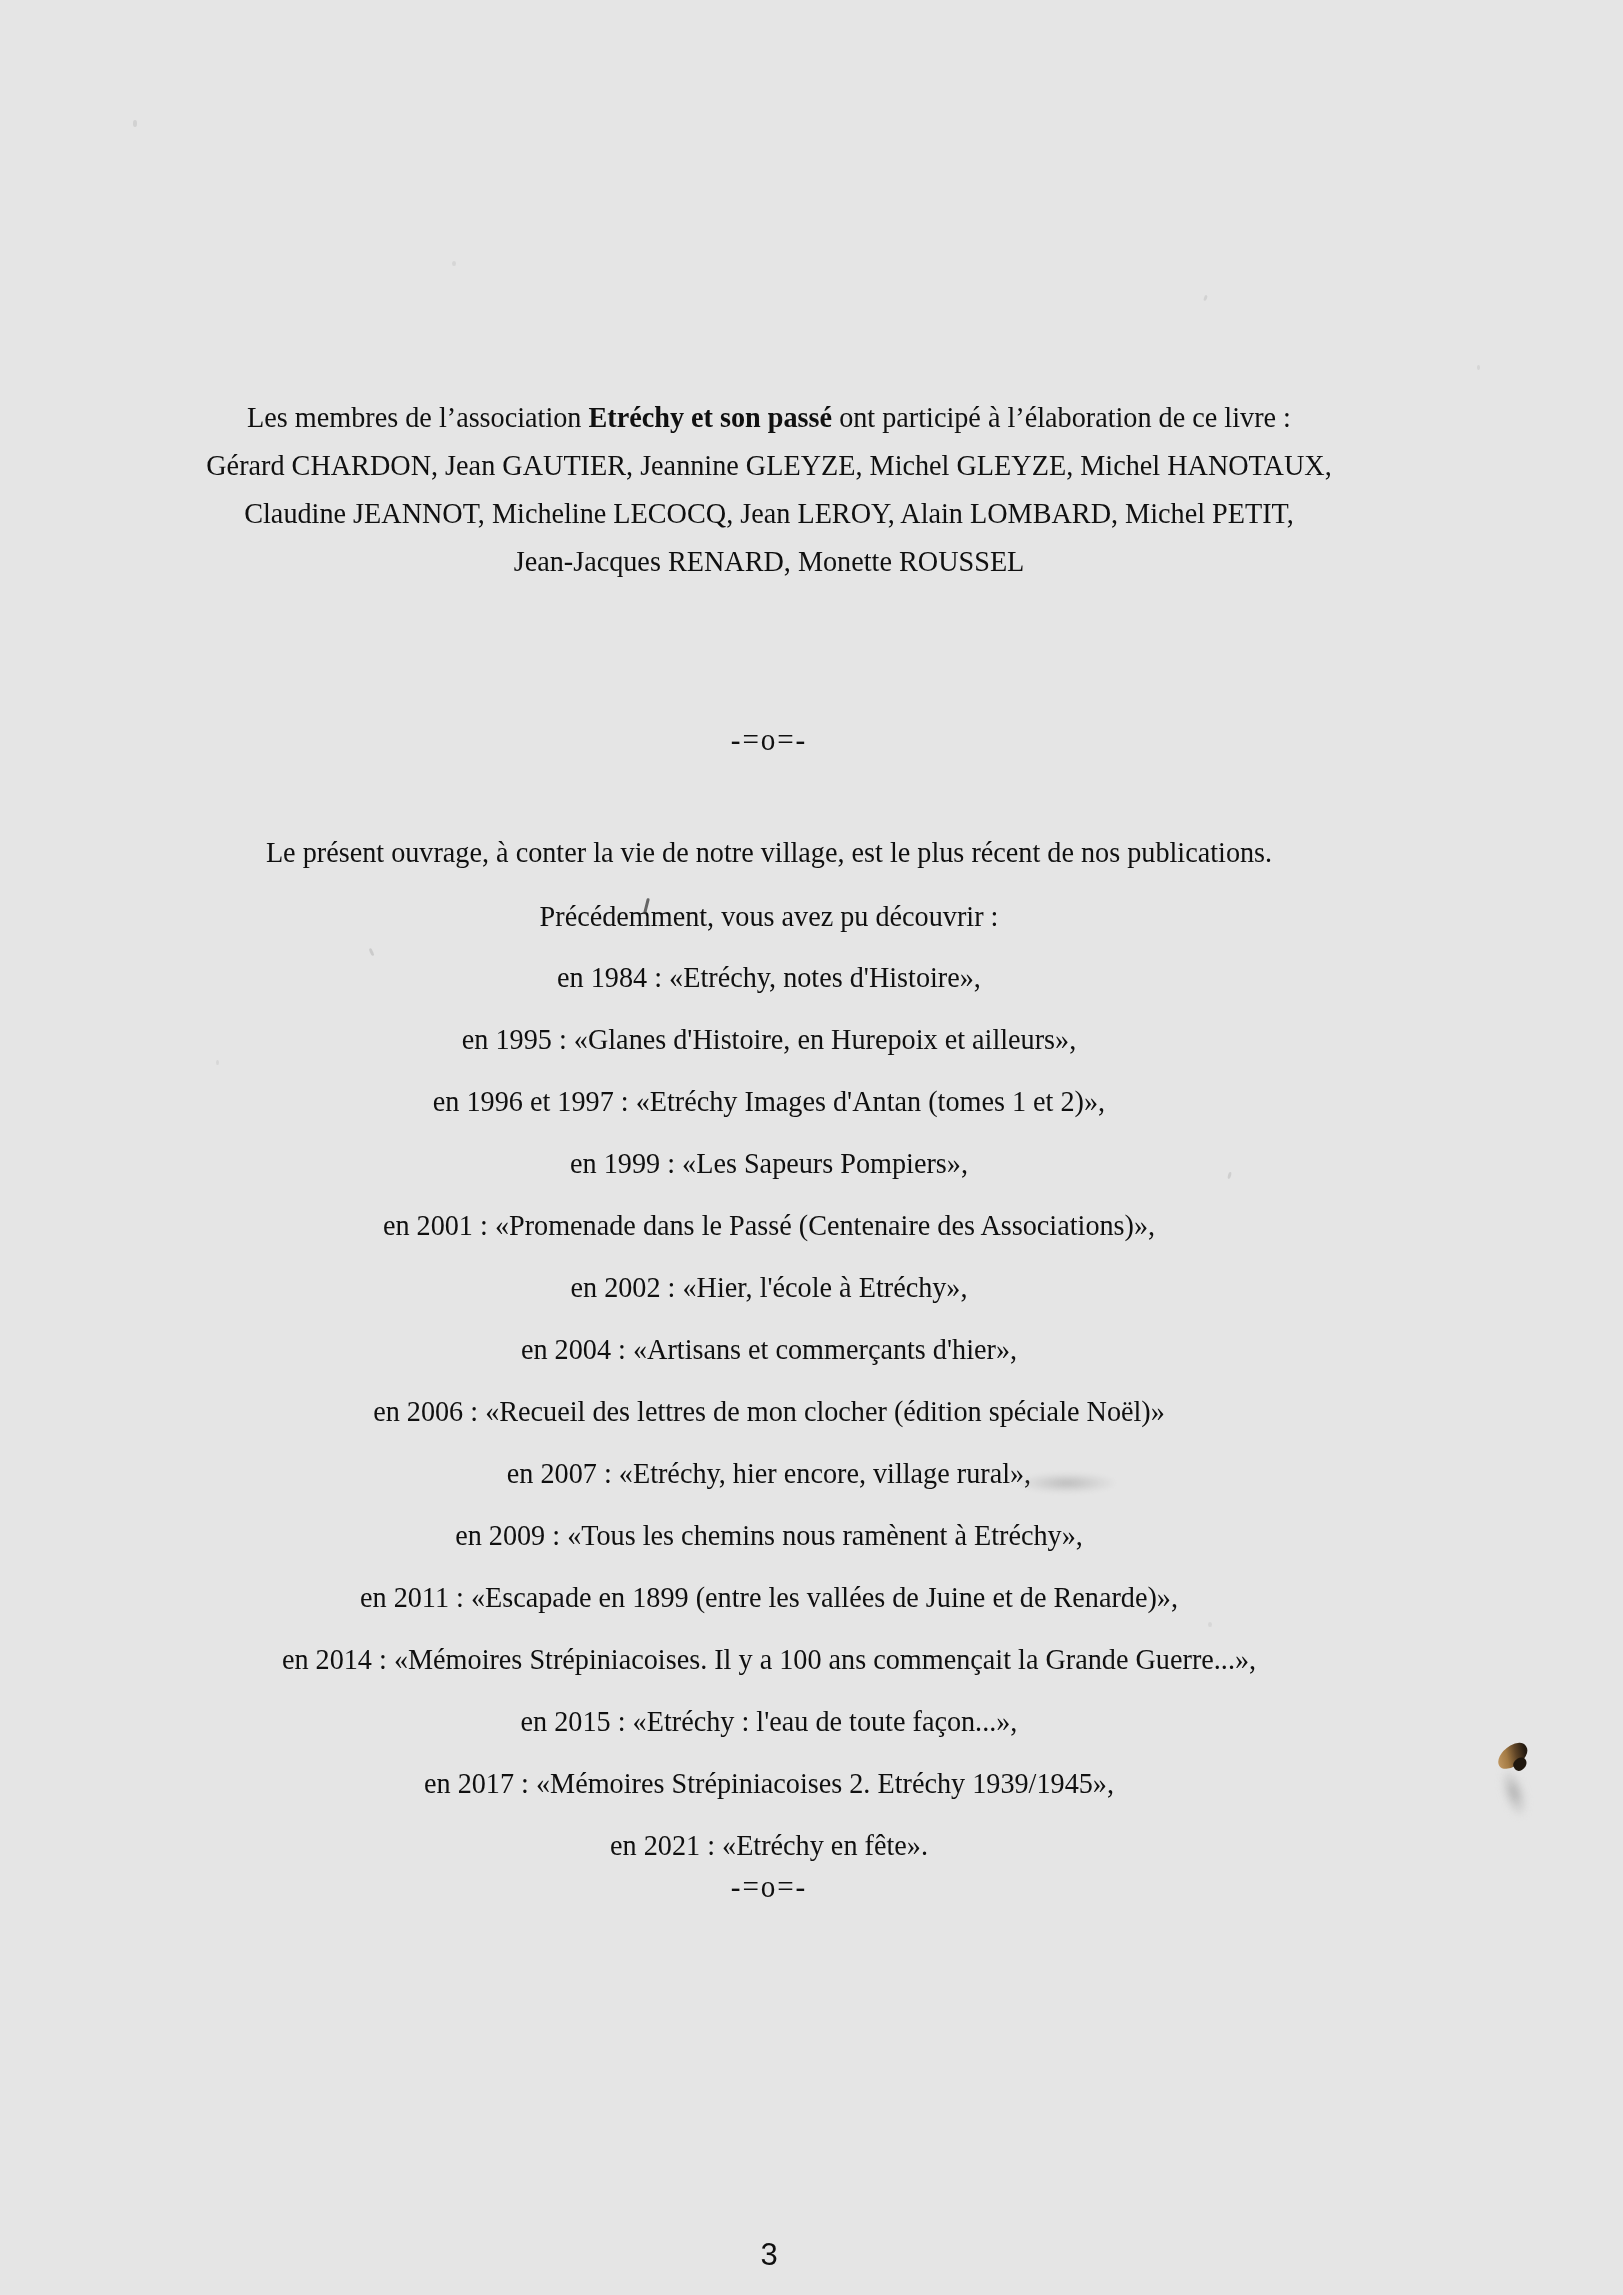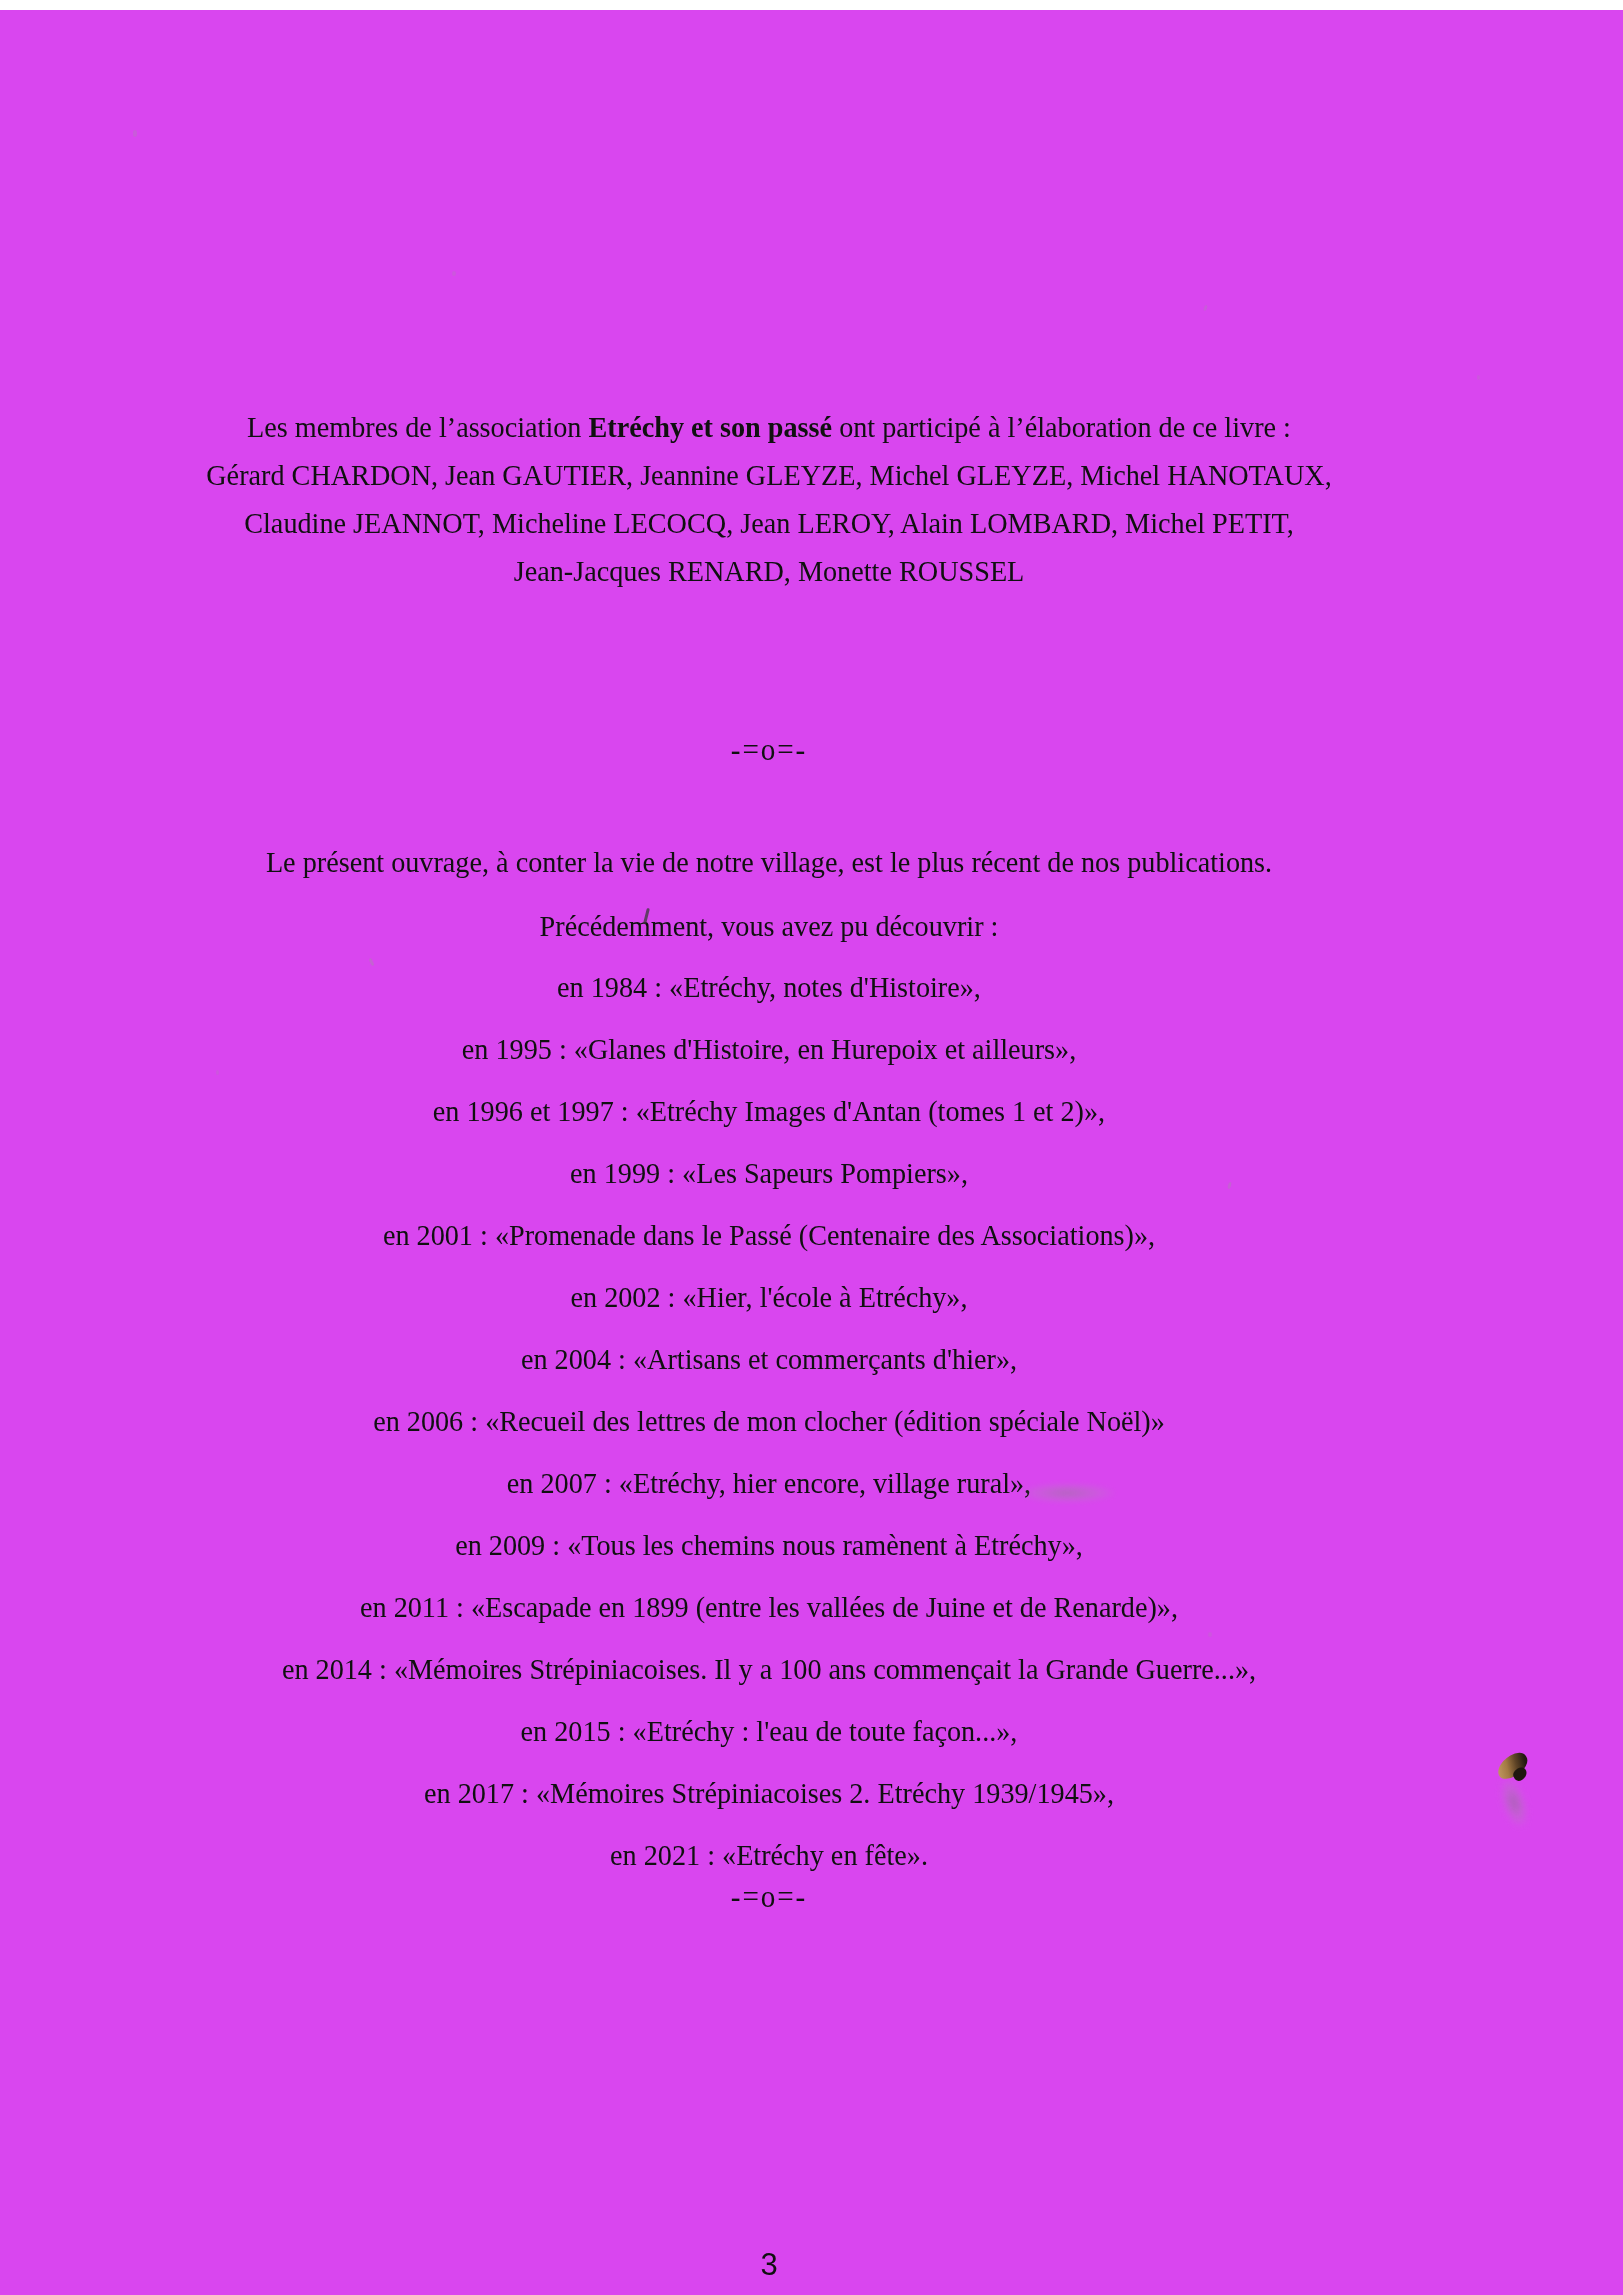--- a/index.html
+++ b/index.html
@@ -11,22 +11,21 @@
     width: 1624px;
     height: 2295px;
     position: relative;
     overflow: hidden;
     font-family: "Liberation Serif", "DejaVu Serif", serif;
     color: #101010;
   }
   .page {
     position: absolute;
     inset: 0;
-    background: #d946ef;
-    margin-top: 10px;
+    background: #e5e5e5;
   }
   .content-block {
     position: absolute;
     left: 98px;
     width: 1342px;
     text-align: center;
     transform: scaleX(0.94);
     transform-origin: center top;
   }
   .intro-paragraph {

